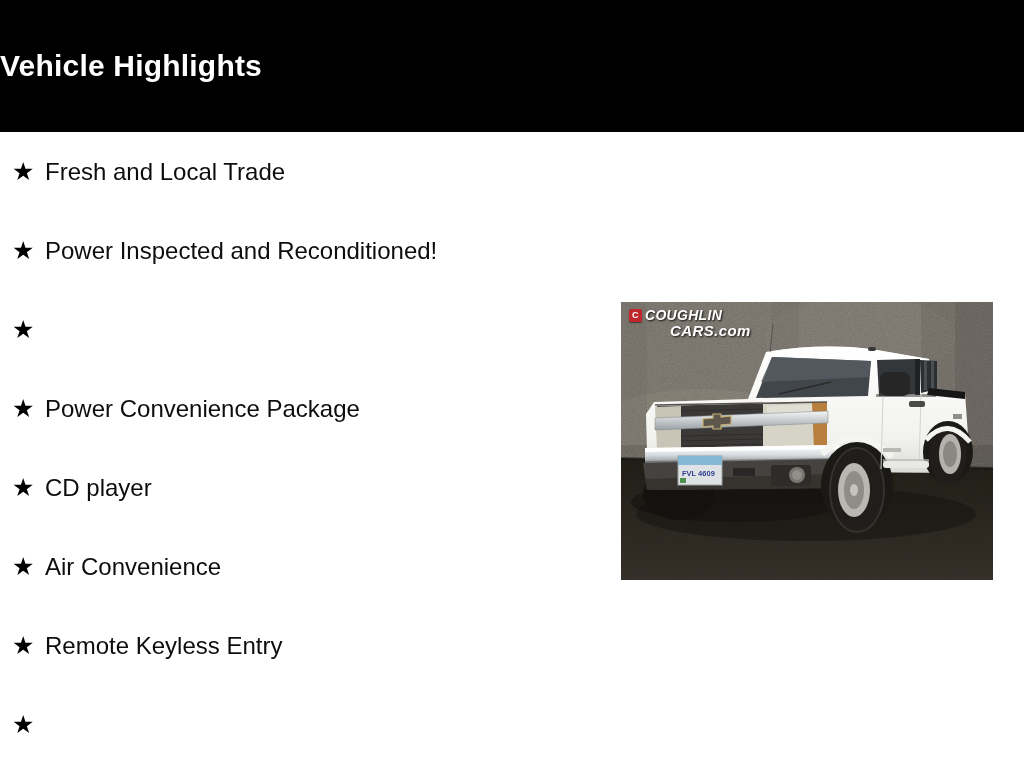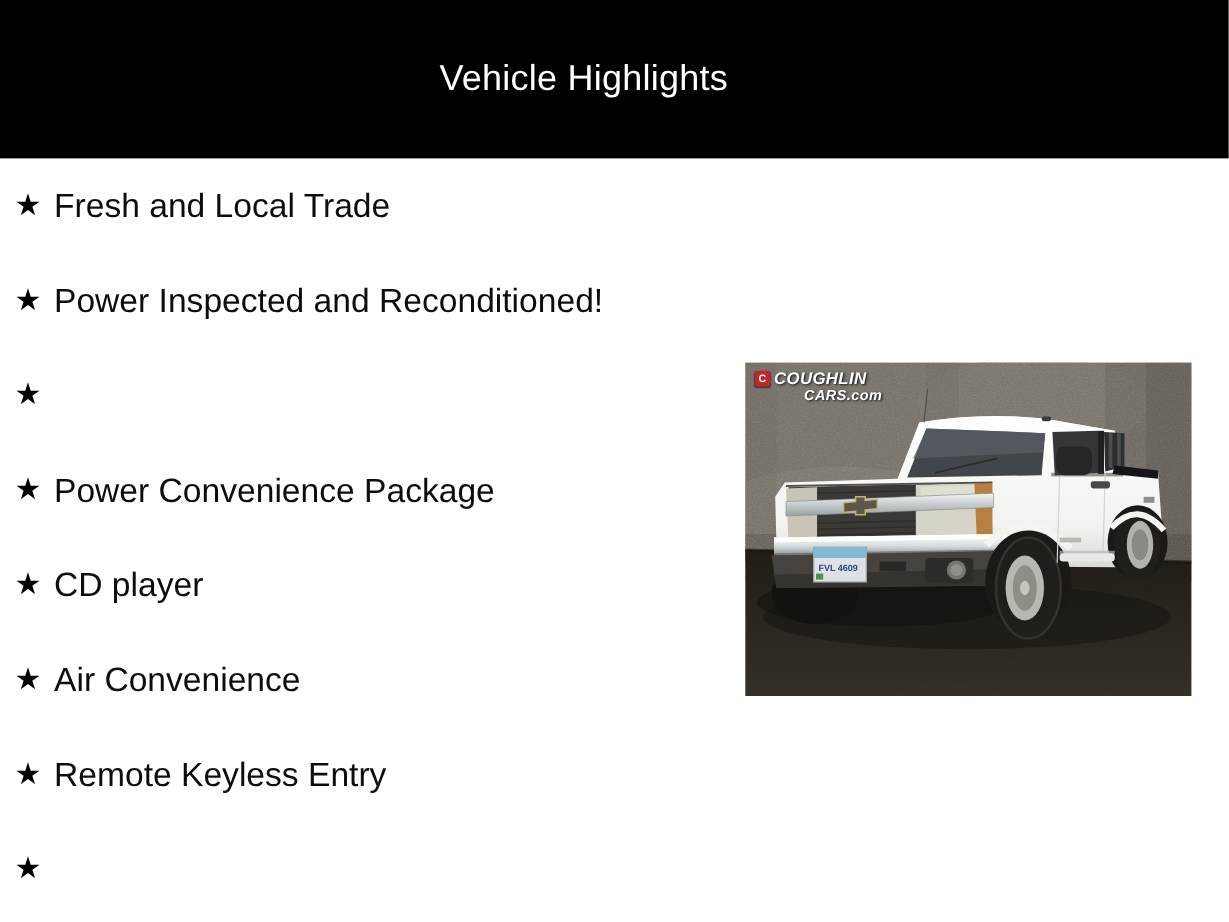--- a/index.html
+++ b/index.html
@@ -3,46 +3,46 @@
 <meta charset="utf-8">
 <style>
   html,body { margin:0; padding:0; }
   body {
     width:1024px; height:768px; position:relative; overflow:hidden;
     background:#ffffff;
     font-family:"Liberation Sans","DejaVu Sans",sans-serif;
   }
   .header {
     position:absolute; top:0; left:0; width:1024px; height:132px;
-    background:#000000; display:flex; align-items:center; justify-content:center;
-    padding-right:51px; box-sizing:border-box;
+    background:#000000; display:flex; align-items:center; justify-content:flex-start;
+    padding-right:51px; box-sizing:border-box;font-weight:bold;
   }
   .title { color:#ffffff; font-size:30px; letter-spacing:0.2px; }
   ul.highlights {
     position:absolute; top:132px; left:12px; margin:0; padding:0; list-style:none;
   }
   ul.highlights li { height:79px; display:flex; align-items:center; }
   .star { width:33px; flex:none; font-size:25px; color:#000000; line-height:1; }
-  .item-text { font-size:28px; color:#0d0d0d; white-space:nowrap; }
+  .item-text { font-size:24px; color:#0d0d0d; white-space:nowrap; }
   .photo {
     position:absolute; left:621px; top:302px; width:372px; height:278px;
   }
   .photo svg { position:absolute; top:0; left:0; display:block; }
   .wm {
     position:absolute; top:6px; left:8px; color:#ffffff; font-weight:bold; font-style:italic;
     text-shadow:1px 1px 2px rgba(0,0,0,0.85); line-height:1; z-index:2;
   }
   .wm-row1 { display:flex; align-items:center; font-size:14px; letter-spacing:0.3px; }
   .wm-badge {
     width:13px; height:13px; margin-right:3px; border-radius:2px;
     background:#c0272d; color:#ffffff; font-style:normal; font-size:9px;
     display:flex; align-items:center; justify-content:center;
     box-shadow:0 1px 1px rgba(0,0,0,0.5); text-shadow:none;
   }
-  .wm-row2 { font-size:12px; margin-left:41px; margin-top:1px; letter-spacing:0.4px; }
+  .wm-row2 { font-size:15px; margin-left:41px; margin-top:1px; letter-spacing:0.4px; }
   svg text.plate-text {
     font-family:"Liberation Sans","DejaVu Sans",sans-serif;
     font-size:7.5px; font-weight:bold; fill:#2d3f8f;
   }
 </style>
 </head>
 <body>
 
 <div class="header">
   <div class="title">Vehicle Highlights</div>

